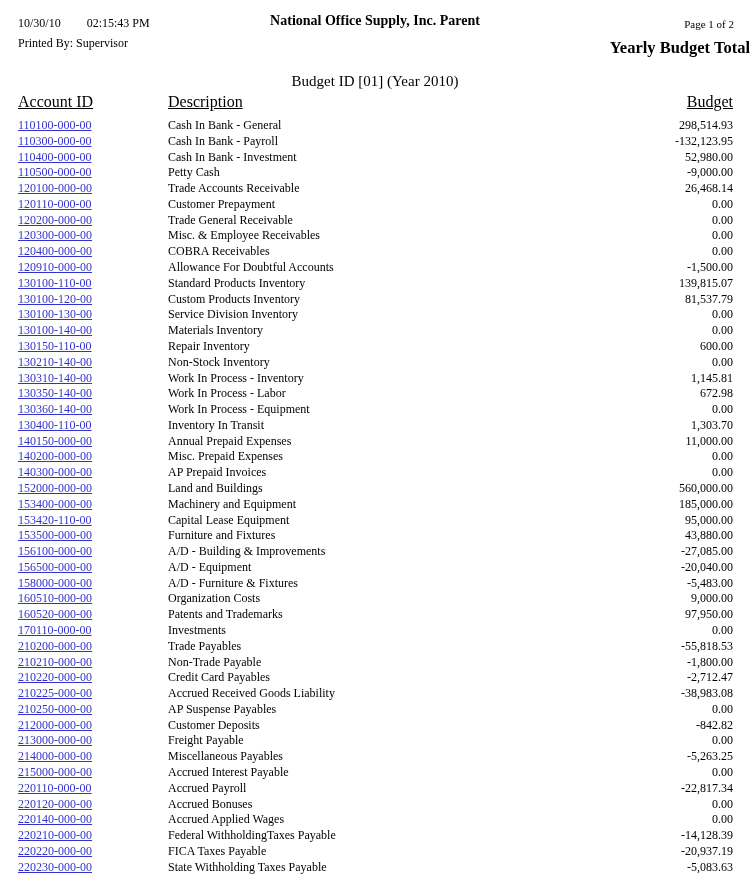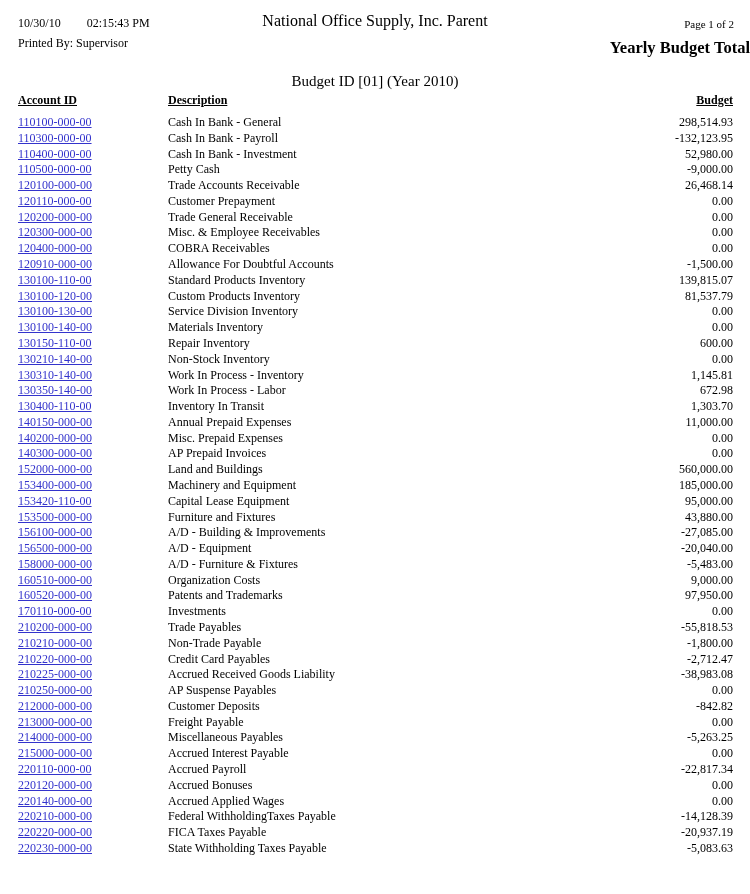--- a/index.html
+++ b/index.html
@@ -30,22 +30,22 @@
   }
   .hdr-left .gap { display: inline-block; width: 26px; }
   .hdr-center {
     position: absolute;
     left: 0;
     right: 0;
     top: 13px;
     text-align: center;
   }
   .company {
-    font-size: 16px;
-    font-weight: normal;
+    font-size: 14px;
+    font-weight: bold;
     line-height: 16px;
   }
   .title {
     font-size: 16.5px;
     font-weight: bold;
     margin-top: 9px;
     line-height: 20px;
     text-align: right;
   }
   .subtitle {
@@ -67,25 +67,25 @@
     top: 93px;
     width: 715px;
     border-collapse: collapse;
     table-layout: fixed;
     font-size: 12px;
   }
   table.budget col.w-acct { width: 150px; }
   table.budget col.w-desc { width: 415px; }
   table.budget col.w-amt  { width: 150px; }
   table.budget th {
-    font-weight: bold;
+    font-weight: normal;
     text-decoration: underline;
     text-align: left;
     padding: 0 0 7px 0;
-    font-size: 12px;
+    font-size: 16px;
   }
   table.budget th.c-amt { text-align: right; }
   table.budget td {
     padding: 0;
     height: 15.78px;
     line-height: 15.78px;
     white-space: nowrap;
     overflow: hidden;
   }
   td.c-desc { text-align: left; margin-top: 36px; }
@@ -212,20 +212,25 @@
           <td class="c-acct"><a>130310-140-00</a></td>
           <td class="c-desc">Work In Process - Inventory</td>
           <td class="c-amt">1,145.81</td>
         </tr>
         <tr>
           <td class="c-acct"><a>130350-140-00</a></td>
           <td class="c-desc">Work In Process - Labor</td>
           <td class="c-amt">672.98</td>
         </tr>
         <tr>
+          <td class="c-acct"><a>130360-140-00</a></td>
+          <td class="c-desc">Work In Process - Equipment</td>
+          <td class="c-amt">0.00</td>
+        </tr>
+        <tr>
           <td class="c-acct"><a>130400-110-00</a></td>
           <td class="c-desc">Inventory In Transit</td>
           <td class="c-amt">1,303.70</td>
         </tr>
         <tr>
           <td class="c-acct"><a>140150-000-00</a></td>
           <td class="c-desc">Annual Prepaid Expenses</td>
           <td class="c-amt">11,000.00</td>
         </tr>
         <tr>

